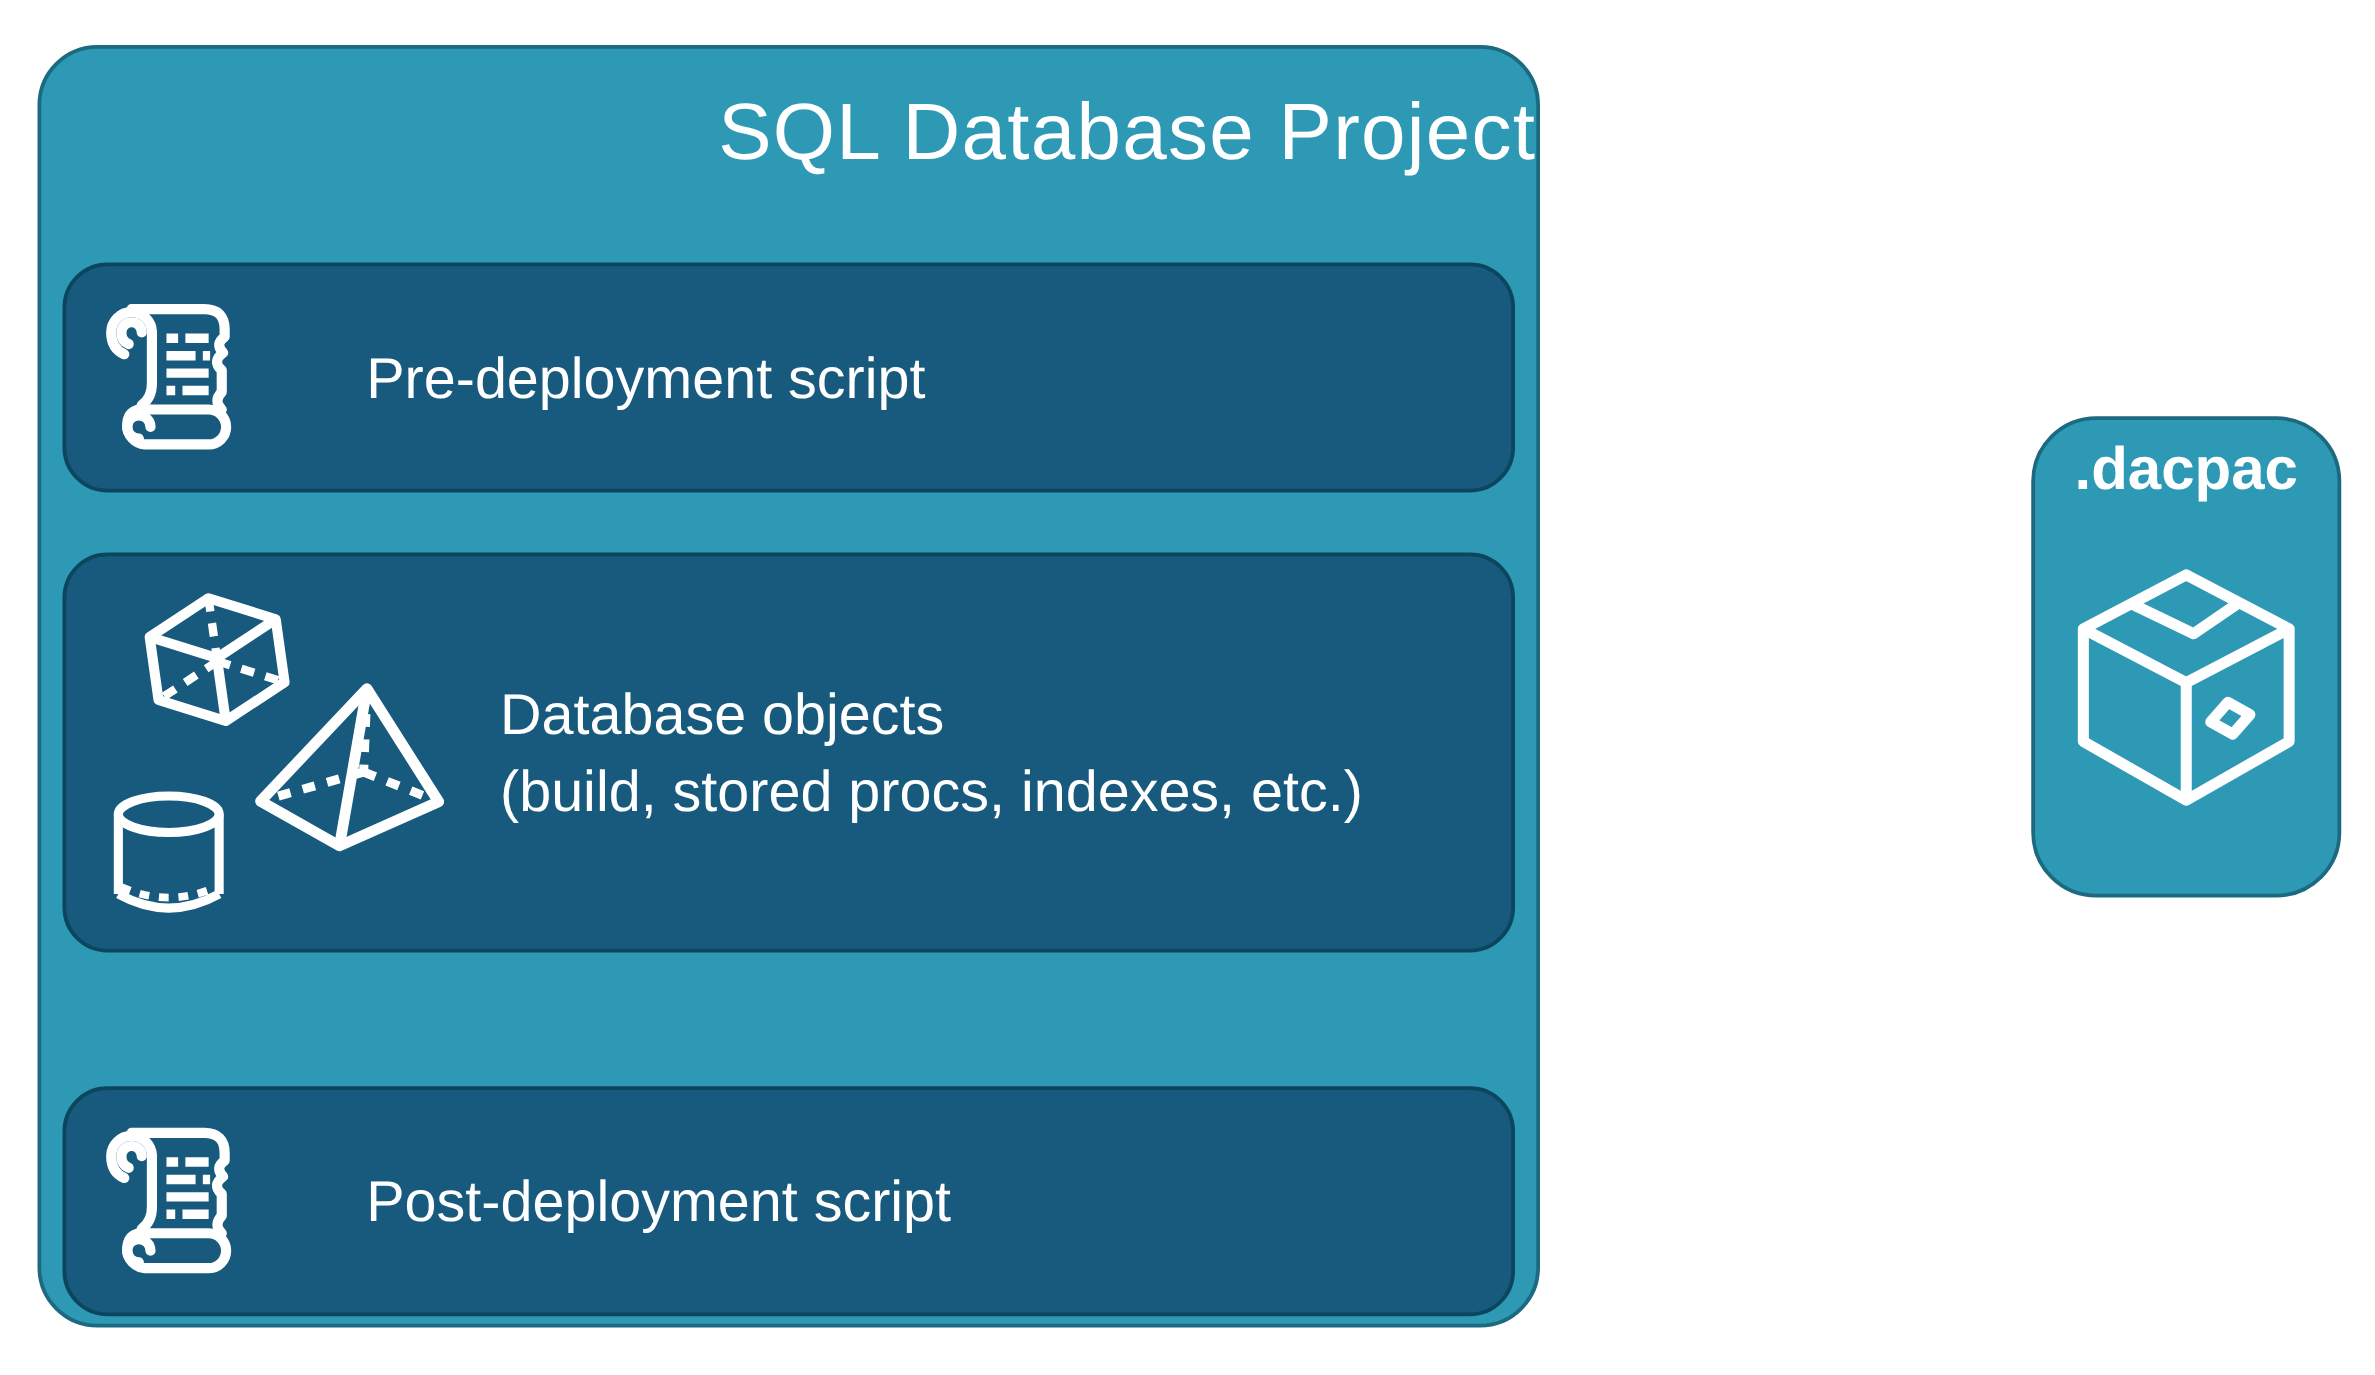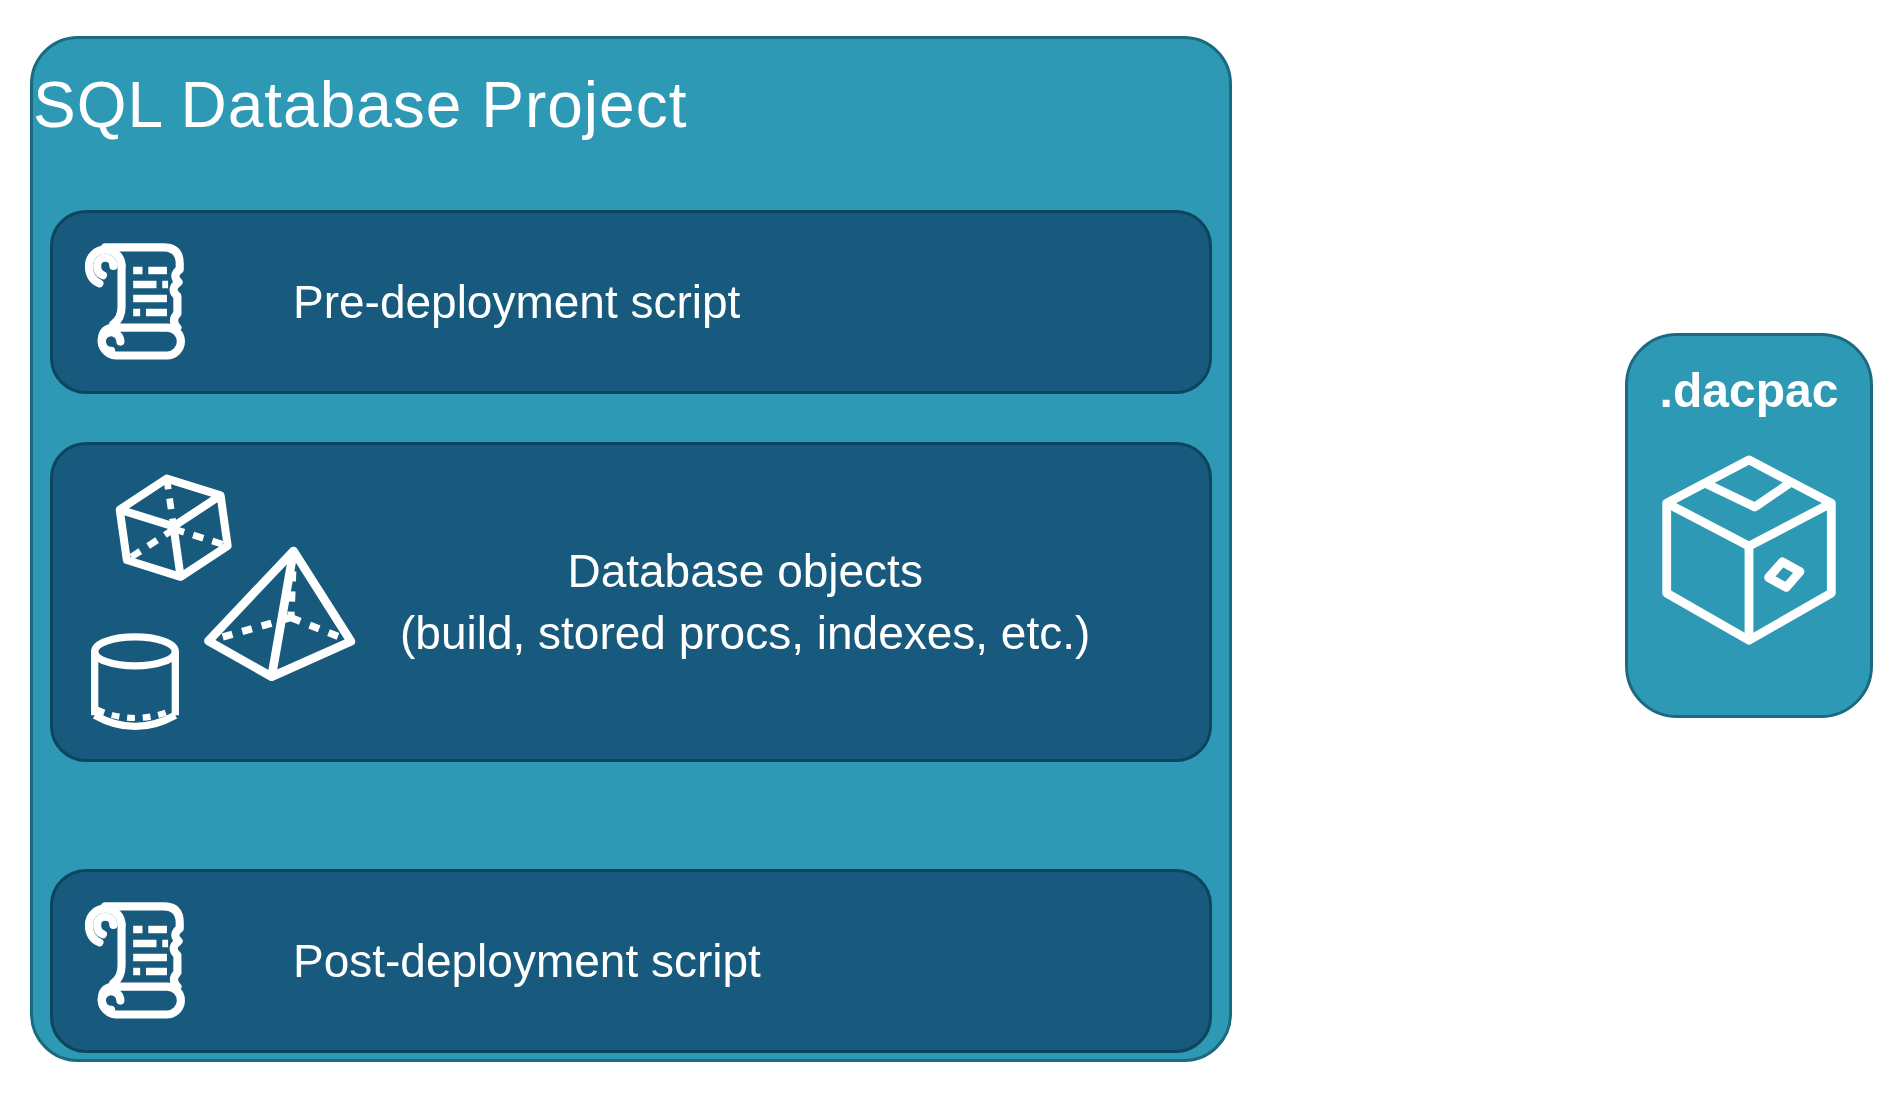--- a/index.html
+++ b/index.html
@@ -14,21 +14,21 @@
   .project{
     position:absolute;left:30px;top:36px;
     width:1202px;height:1026px;
     box-sizing:border-box;
     background:var(--teal);
     border:3px solid var(--teal-border);
     border-radius:48px;
   }
   .project-title{
     position:absolute;left:0;top:30px;width:100%;
-    margin:0;text-align:left;
+    margin:0;text-align:right;
     font-size:64px;font-weight:400;line-height:1.15;
     color:var(--text);
     letter-spacing:1px;
   }
   
   .inner-box{
     position:absolute;left:17px;width:1162px;
     box-sizing:border-box;
     background:var(--dark);
     border:3px solid var(--dark-border);
@@ -42,21 +42,20 @@
     position:absolute;left:240px;top:0;height:100%;
     display:flex;align-items:center;
     font-size:46px;font-weight:400;
     white-space:nowrap;
   }
   .box-label-group{
     position:absolute;left:347px;top:0;height:100%;
     display:flex;flex-direction:column;justify-content:center;
     font-size:46px;line-height:62px;font-weight:400;
     white-space:nowrap;
-    text-align:center;
   }
   .icon{position:absolute;display:block;line-height:0;}
   .icon svg{display:block;width:100%;height:100%;}
   .scroll-pos{left:22px;top:50%;transform:translateY(-50%);width:128px;height:138px;}
   .cube-pos{left:55px;top:16px;width:134px;height:152px;transform:rotate(-8deg);}
   .pyramid-pos{left:150px;top:96px;width:162px;height:146px;transform:rotate(6deg);}
   .cylinder-pos{left:26px;top:172px;width:112px;height:136px;}
   
   .build-arrow{
     position:absolute;left:1266px;top:454px;
@@ -72,21 +71,21 @@
   .dacpac{
     position:absolute;left:1625px;top:333px;
     width:248px;height:385px;
     box-sizing:border-box;
     background:var(--teal);
     border:3px solid var(--teal-border);
     border-radius:52px;
     color:var(--text);
   }
   .dacpac-label{
-    margin-top:27px;text-align:center;
+    margin-top:12px;text-align:center;
     font-size:48px;font-weight:700;
   }
   .package-pos{left:50%;top:110px;transform:translateX(-50%);width:196px;height:216px;}
 </style>
 </head>
 <body>
 
 <div class="canvas">
 
   <section class="project">

